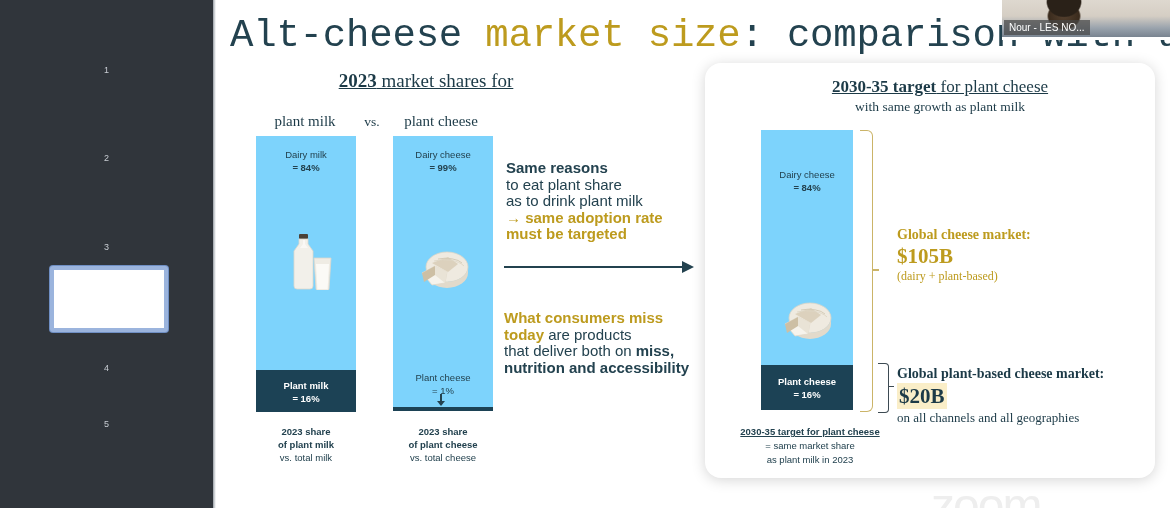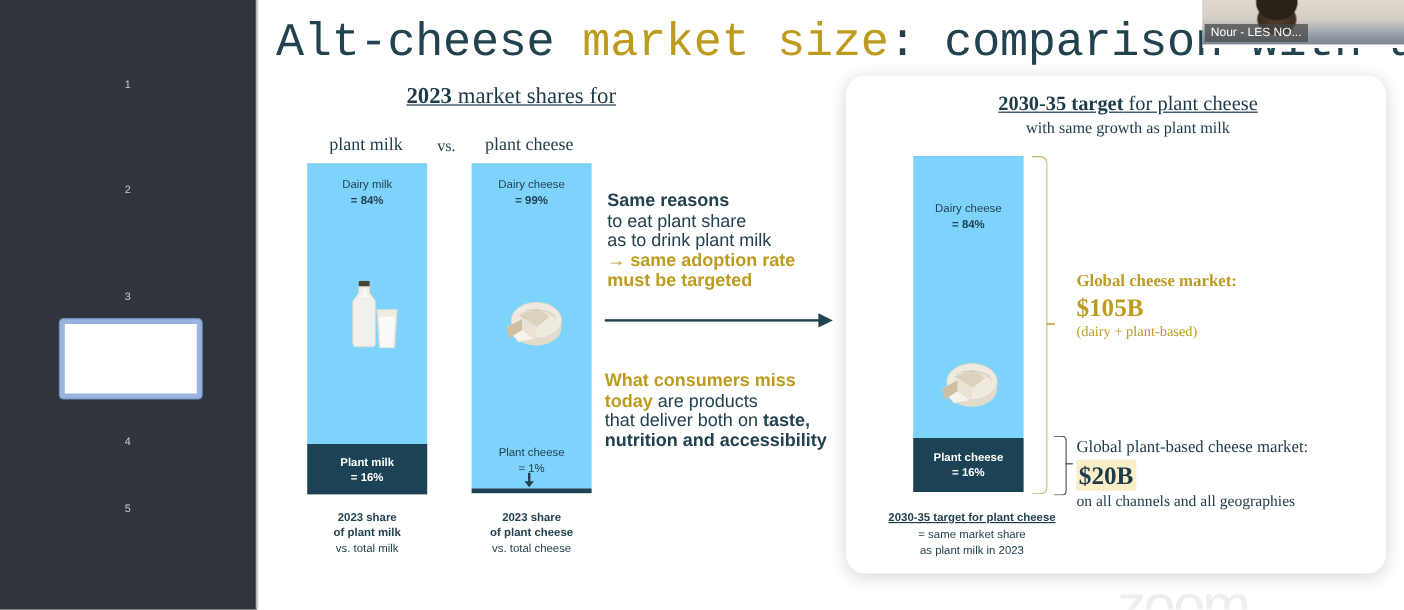--- a/index.html
+++ b/index.html
@@ -135,21 +135,21 @@
   }
   .brk-dark-tick{
     position:absolute;width:6px;height:1.4px;background:#3d4a52;
   }
 
   
   .annot{position:absolute;font-family:"Liberation Serif",serif;}
   .annot .t1{font-size:14px;font-weight:bold;color:#bd9b1e;line-height:18px;}
   .annot .t2{font-size:21px;font-weight:bold;color:#bd9b1e;line-height:24px;}
   .annot .t3{font-size:12px;color:#bd9b1e;line-height:16px;}
-  .annot .d1{font-size:14px;font-weight:normal;color:#1c3a47;line-height:18px;}
+  .annot .d1{font-size:14px;font-weight:bold;color:#1c3a47;line-height:18px;}
   .annot .d2{font-size:21px;font-weight:bold;color:#1c3a47;line-height:26px;
              background:#faeec8;display:inline-block;padding:0 2px;}
   .annot .d3{font-size:13px;color:#1c3a47;line-height:17px;}
 
   
   .milk-img{position:absolute;}
   .cheese-img{position:absolute;}
 
   
   #watermark{
@@ -277,21 +277,21 @@
     <span class="gold">→ same adoption rate</span><br>
     <span class="gold">must be targeted</span>
   </div>
 
   <div id="arrow-line"></div>
   <div id="arrow-head"></div>
 
   <div class="mid-text" style="left:288px;top:310px;width:190px">
     <span class="gold">What consumers miss</span><br>
     <span class="gold">today</span><span> are products</span><br>
-    <span>that deliver both on </span><b>taste,</b><br>
+    <span>that deliver both on </span><b>miss,</b><br>
     <b>nutrition and accessibility</b>
   </div>
 
   <div id="card">
 
     <div id="card-heading"><span class="bold-ul">2030-35 target</span><span class="reg-ul"> for plant cheese</span></div>
     <div id="card-sub">with same growth as plant milk</div>
 
     <div class="bar-dairy" style="left:56px;top:67px;width:92px;height:235px">
       <div class="bar-text" style="top:38px">Dairy cheese</div>

